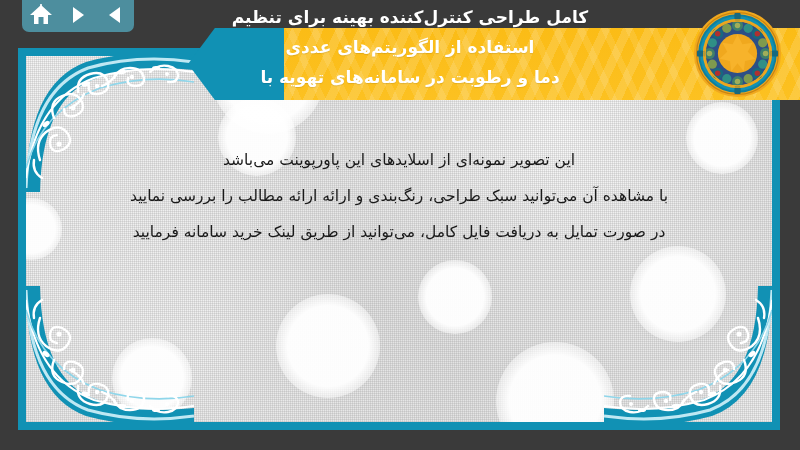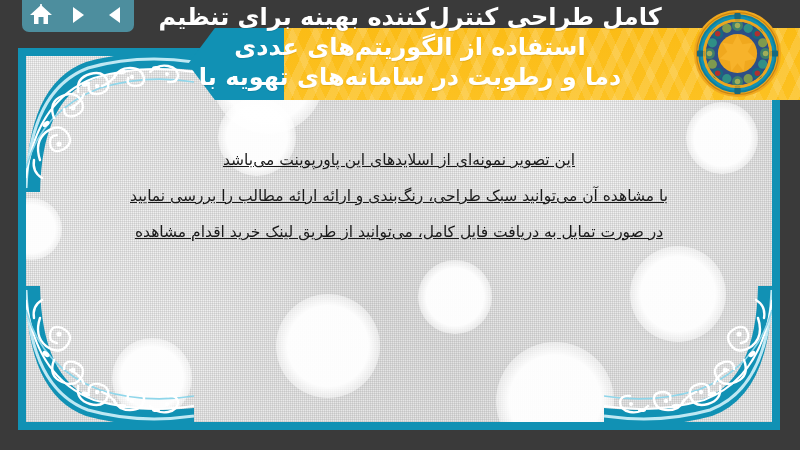--- a/index.html
+++ b/index.html
@@ -79,21 +79,21 @@
   }
 
   
   #title {
     position: absolute;
     left: 150px;
     top: 2px;
     width: 520px;
     text-align: center;
     color: #ffffff;
-    font-size: 24px;
+    font-size: 17px;
     line-height: 30px;
     font-weight: bold;
     direction: rtl;
     z-index: 30;
     text-shadow: 0 1px 1px rgba(0,0,0,0.10);
     letter-spacing: -0.2px;
   }
   #title .tline { display: block; white-space: nowrap; }
 
   
@@ -157,21 +157,20 @@
     position: absolute;
     left: 0;
     right: 0;
     top: 86px;
     text-align: center;
     direction: rtl;
     color: #1a1a1a;
     font-size: 15.5px;
     line-height: 36px;
     z-index: 14;
-    text-decoration: underline;
   }
   #body-text .bline { display: block; white-space: nowrap; }
 
   
   .corner {
     position: absolute;
     width: 168px;
     height: 136px;
     pointer-events: none;
     z-index: 12;
@@ -373,19 +372,19 @@
             <ellipse cx="60" cy="28" rx="4.4" ry="2.4" transform="rotate(-20 60 28)"></ellipse>
             <ellipse cx="96" cy="16" rx="4.4" ry="2.2" transform="rotate(-10 96 16)"></ellipse>
             <ellipse cx="130" cy="12" rx="4" ry="2.1"></ellipse>
           </g>
         </svg>
       </div>
 
       <div id="body-text">
         <span class="bline">این تصویر نمونه‌ای از اسلایدهای این پاورپوینت می‌باشد</span>
         <span class="bline">با مشاهده آن می‌توانید سبک طراحی، رنگ‌بندی و ارائه ارائه مطالب را بررسی نمایید</span>
-        <span class="bline">در صورت تمایل به دریافت فایل کامل، می‌توانید از طریق لینک خرید اقدام مشاهده</span>
+        <span class="bline">در صورت تمایل به دریافت فایل کامل، می‌توانید از طریق لینک خرید سامانه فرمایید</span>
       </div>
 
     </div>
   </div>
 
 </div>
 
 </body></html>

